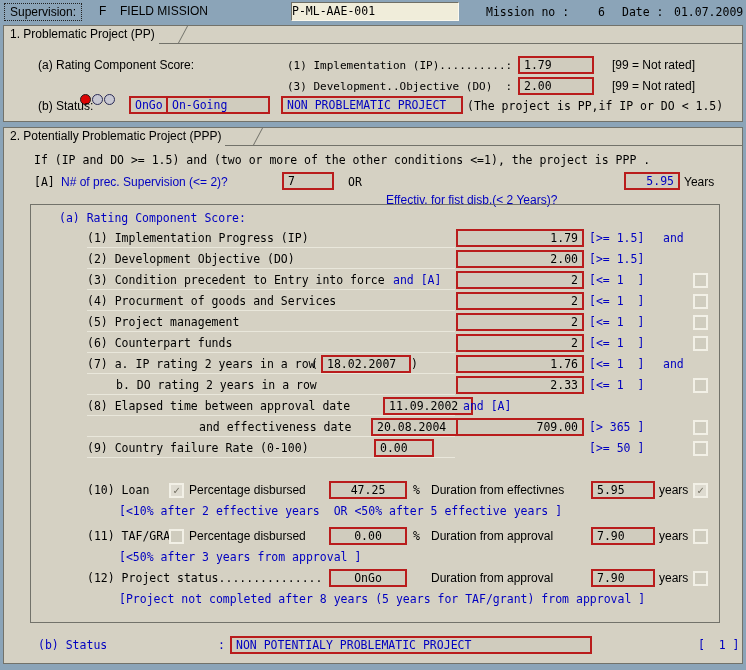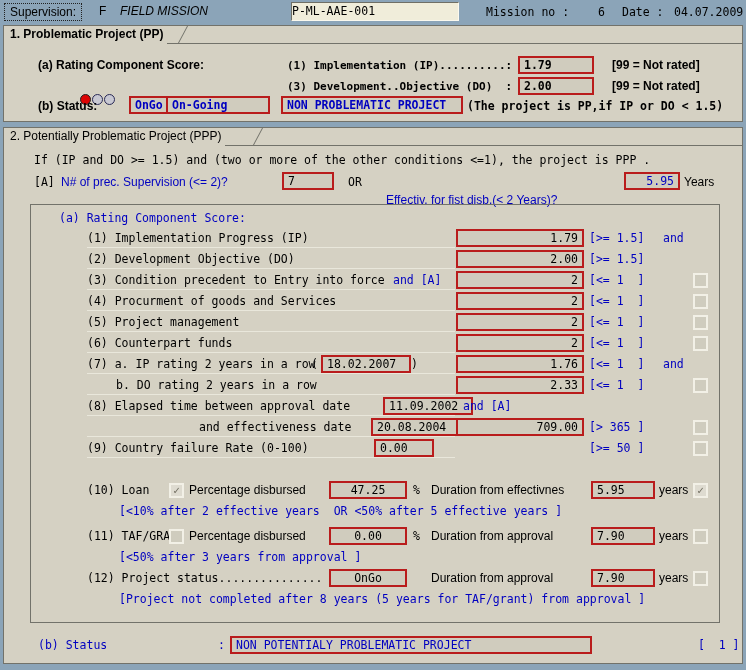--- a/index.html
+++ b/index.html
@@ -47,29 +47,29 @@
   .innerbox{position:absolute;left:26px;top:76px;width:688px;height:417px;border:1px solid #72726a;}
 </style>
 </head>
 <body>
 
 <div class="window">
 
   <div class="topbar">
     <span class="supbtn">Supervision:</span>
     <span class="abs sans" style="left:99px;top:4px;">F</span>
-    <span class="abs sans" style="left:120px;top:4px;font-style:italic;">FIELD MISSION</span>
+    <span class="abs sans" style="left:120px;top:4px;">FIELD MISSION</span>
     <span class="hfield mono" style="left:291px;top:2px;width:166px;">P-ML-AAE-001</span>
     <span class="abs mono" style="left:486px;top:5px;">Mission no :</span>
     <span class="abs mono" style="left:598px;top:5px;">6</span>
     <span class="abs mono" style="left:622px;top:5px;">Date :</span>
-    <span class="abs mono" style="left:674px;top:5px;">04.07.2009</span>
+    <span class="abs mono" style="left:674px;top:5px;">01.07.2009</span>
   </div>
 
-  <div class="panel" style="left:3px;top:25px;width:738px;height:95px;font-weight:bold;">
+  <div class="panel" style="left:3px;top:25px;width:738px;height:95px;">
     <div class="tabrow">
       <div class="tab">1. Problematic Project (PP)</div>
       <div class="slant" style="left:160px;"></div>
     </div>
     <span class="abs sans" style="left:34px;top:32px;">(a) Rating Component Score:</span>
     <span class="abs mono" style="left:283px;top:33px;font-size:11px;">(1) Implementation (IP)..........:</span>
     <span class="field mono" style="left:514px;top:30px;width:64px;">1.79</span>
     <span class="abs sans" style="left:608px;top:32px;">[99 = Not rated]</span>
     <div class="abs" style="left:34px;top:52px;">
       <span class="dot red"></span><span class="dot grey"></span><span class="dot grey"></span>

